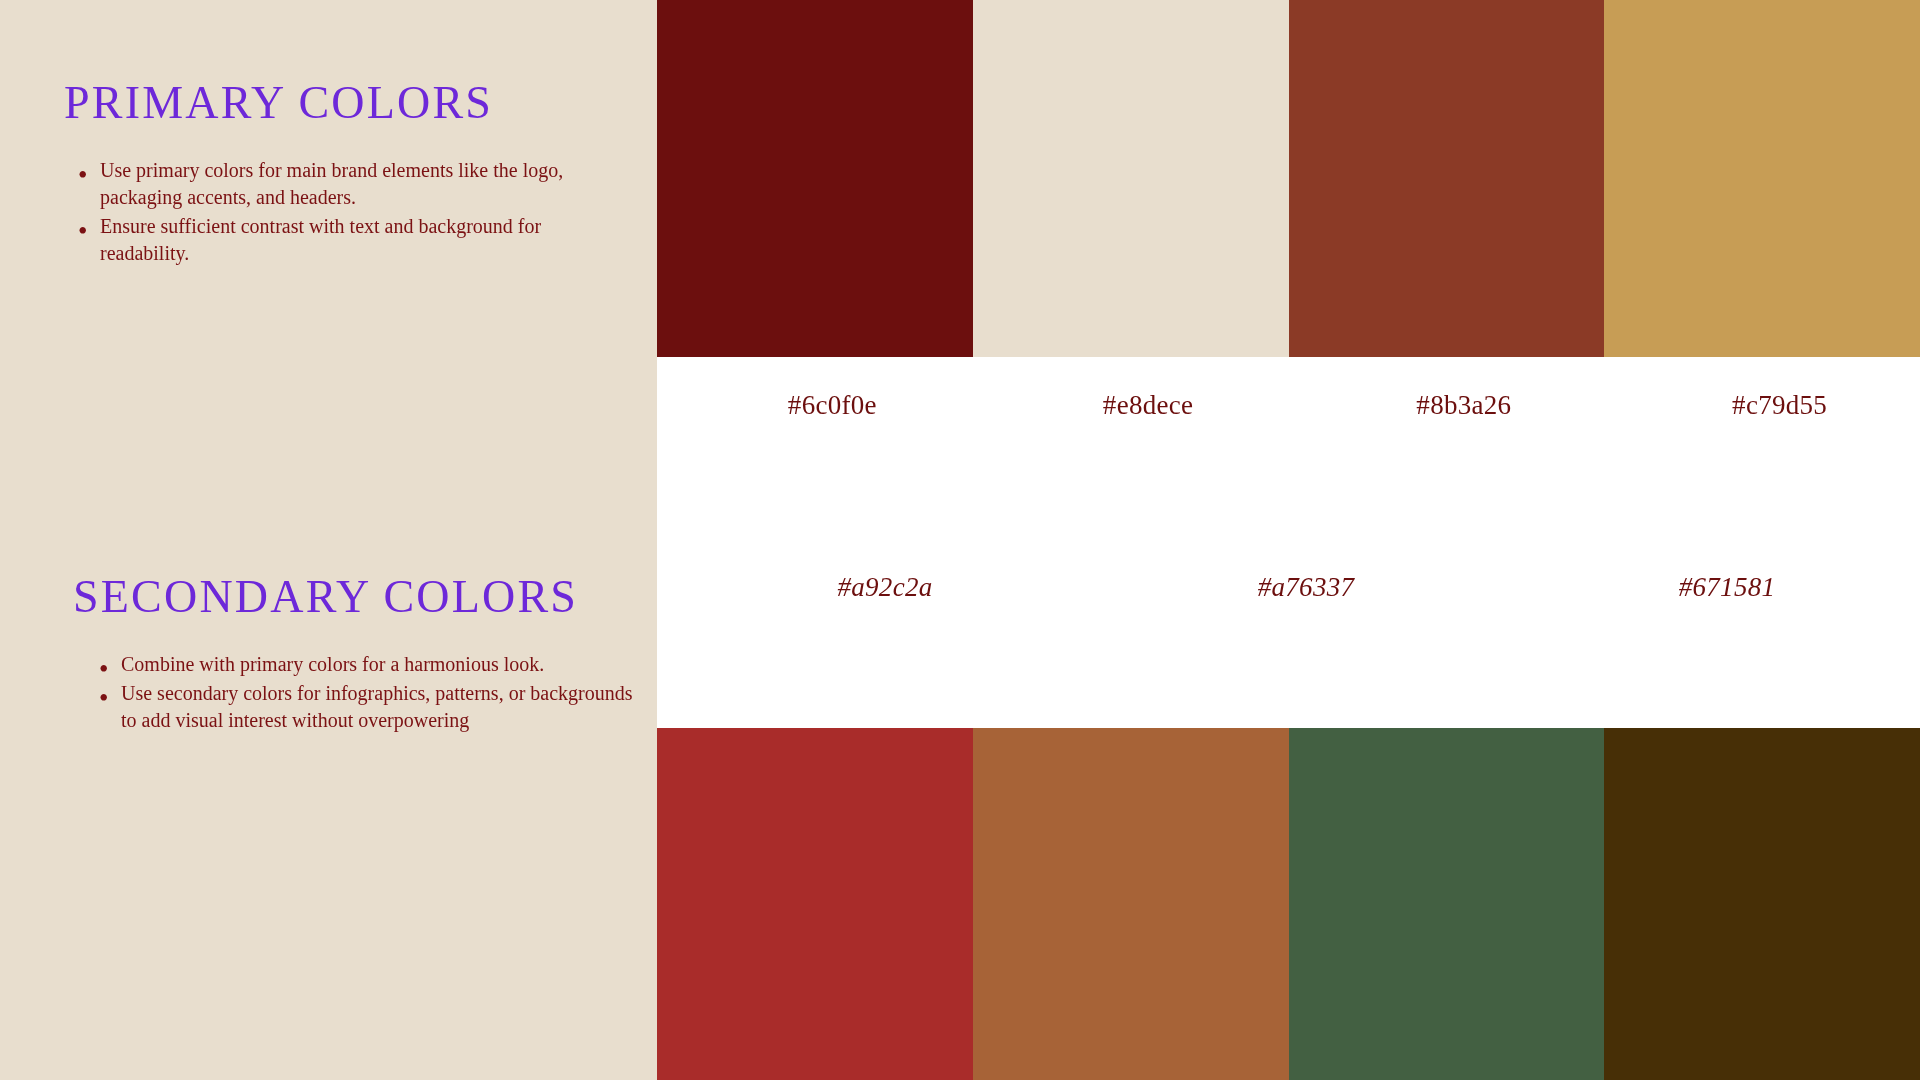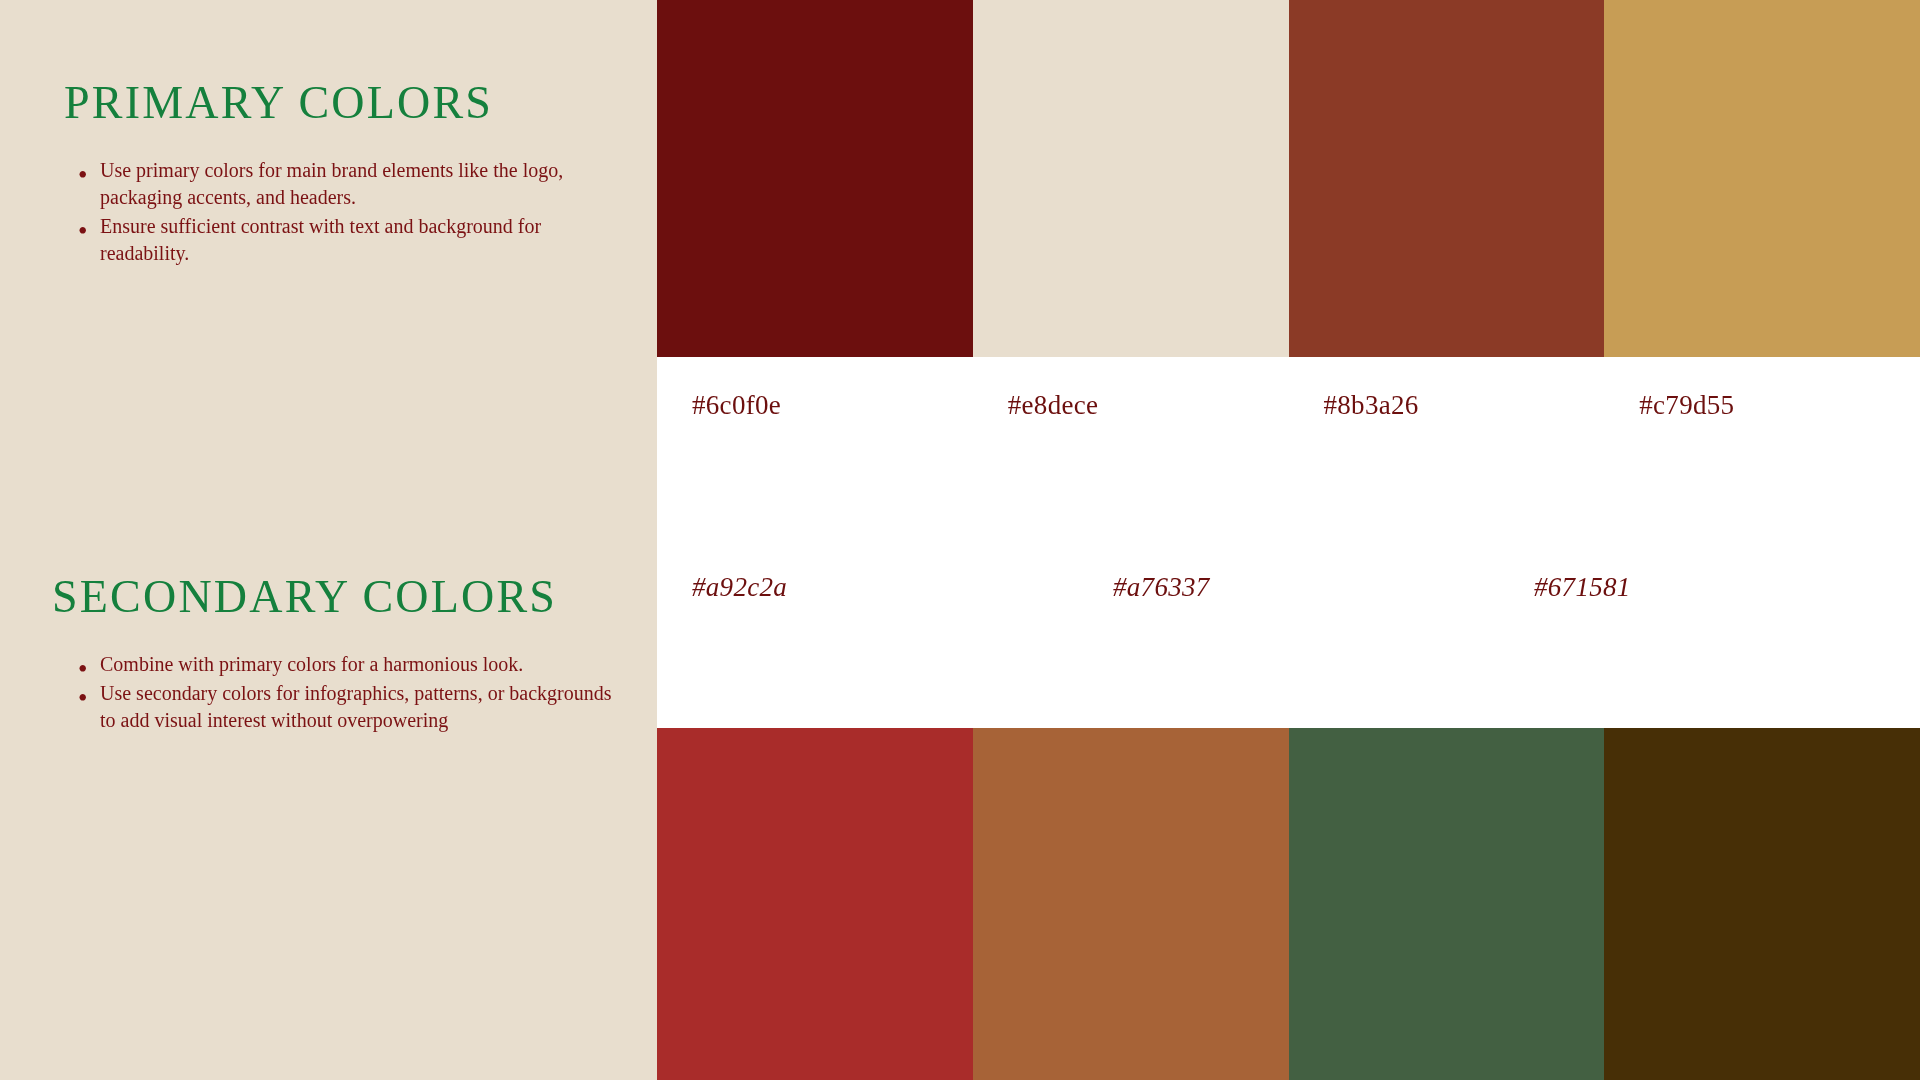--- a/index.html
+++ b/index.html
@@ -55,20 +55,21 @@
     position: absolute;
     left: 0;
     width: 100%;
     display: flex;
   }
   .label-row.primary-labels { top: 392px; }
   .label-row.secondary-labels { top: 574px; font-style: italic; }
 
   .hex-label {
     flex: 1 1 0;
+    text-align: center;
     color: #6c0f0e;
     font-size: 27px;
     font-family: "Liberation Serif", "DejaVu Serif", serif;
     letter-spacing: 0.3px;
     line-height: 1;
     margin-left: 35px;
   }
 
   
   .text-panel {
@@ -80,24 +81,24 @@
     background: #e8dece;
     box-sizing: border-box;
   }
 
   .section {
     position: absolute;
     left: 0;
     width: 657px;
   }
   .section.primary-section  { top: 78px; }
-  .section.secondary-section { top: 572px; }
+  .section.secondary-section { top: 572px; margin-left: 21px; }
 
   .section-title {
-    color: #15803d;
+    color: #6d28d9;
     font-size: 46px;
     font-weight: 400;
     letter-spacing: 2.2px;
     line-height: 1.1;
     margin: 0 0 28px 0;
     white-space: nowrap;
   }
   .primary-section .section-title { padding-left: 64px; }
   .secondary-section .section-title { padding-left: 52px; }
 

